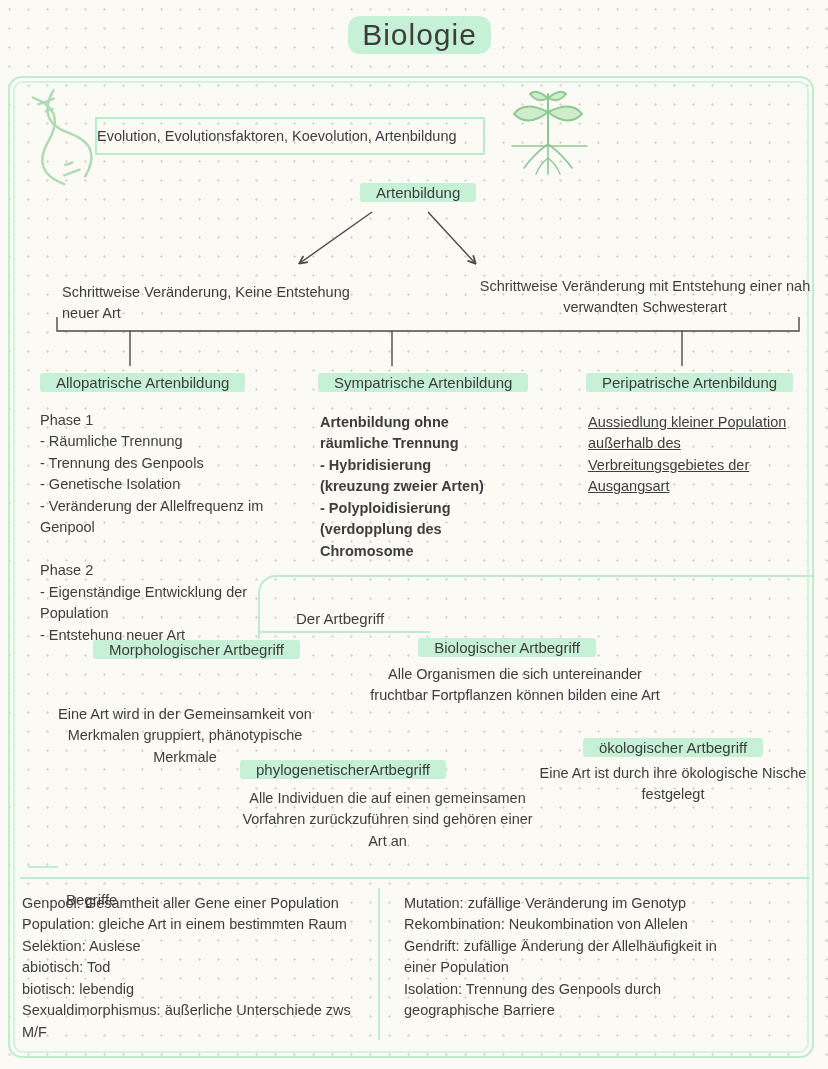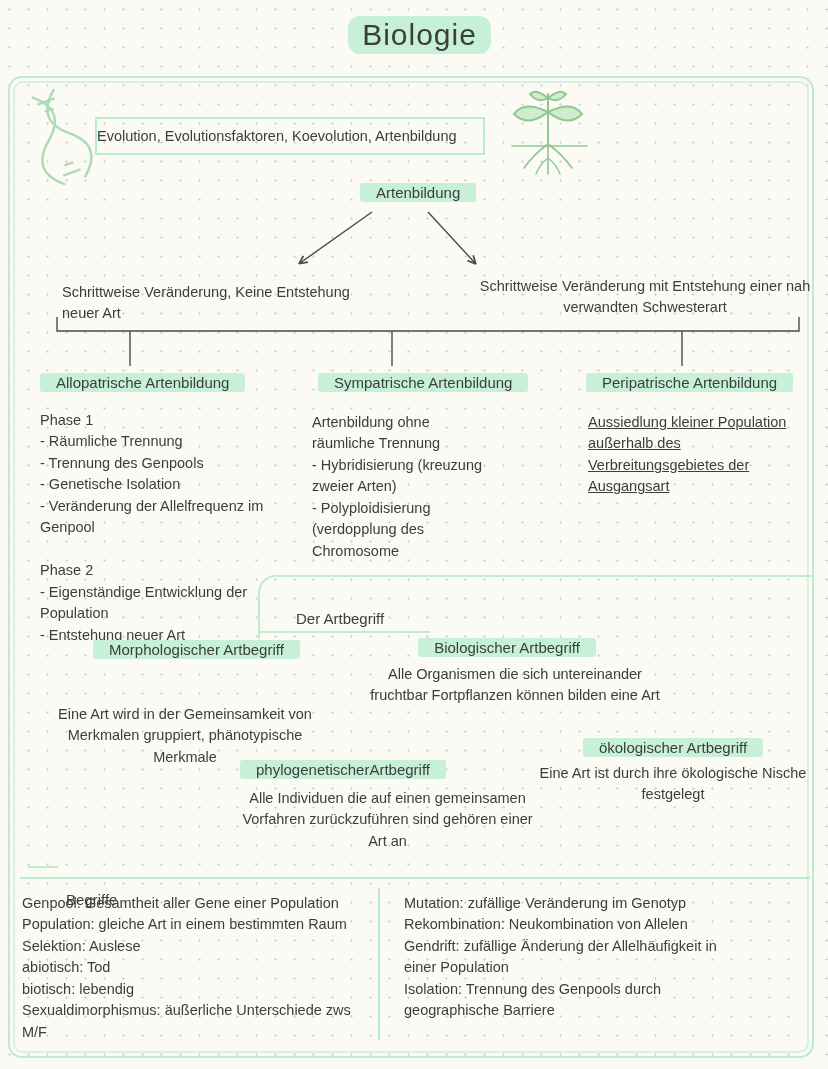--- a/index.html
+++ b/index.html
@@ -60,21 +60,21 @@
 
   svg.connectors { left: 0; top: 0; pointer-events: none; }
 
   .note-left  { left: 62px;  top: 282px; width: 300px; }
   .note-right { left: 478px; top: 276px; width: 334px; text-align: center; }
 
   .col-heading-1 { left: 40px;  top: 373px; }
   .col-heading-2 { left: 318px; top: 373px; }
   .col-heading-3 { left: 586px; top: 373px; text-align: right; }
   .col-body-1 { left: 40px;  top: 410px; width: 240px; }
-  .col-body-2 { left: 312px; top: 412px; width: 180px; }
+  .col-body-2 { left: 320px; top: 412px; width: 180px; font-weight: bold; }
   .col-body-3 { left: 588px; top: 412px; width: 215px; text-decoration: underline; }
 
   .artbegriff-corner {
     left: 258px; top: 575px;
     width: 554px; height: 62px;
     border-top: 2.5px solid #bfeccd;
     border-left: 2.5px solid #bfeccd;
     border-radius: 18px 0 0 0;
   }
   .artbegriff-label-line {

